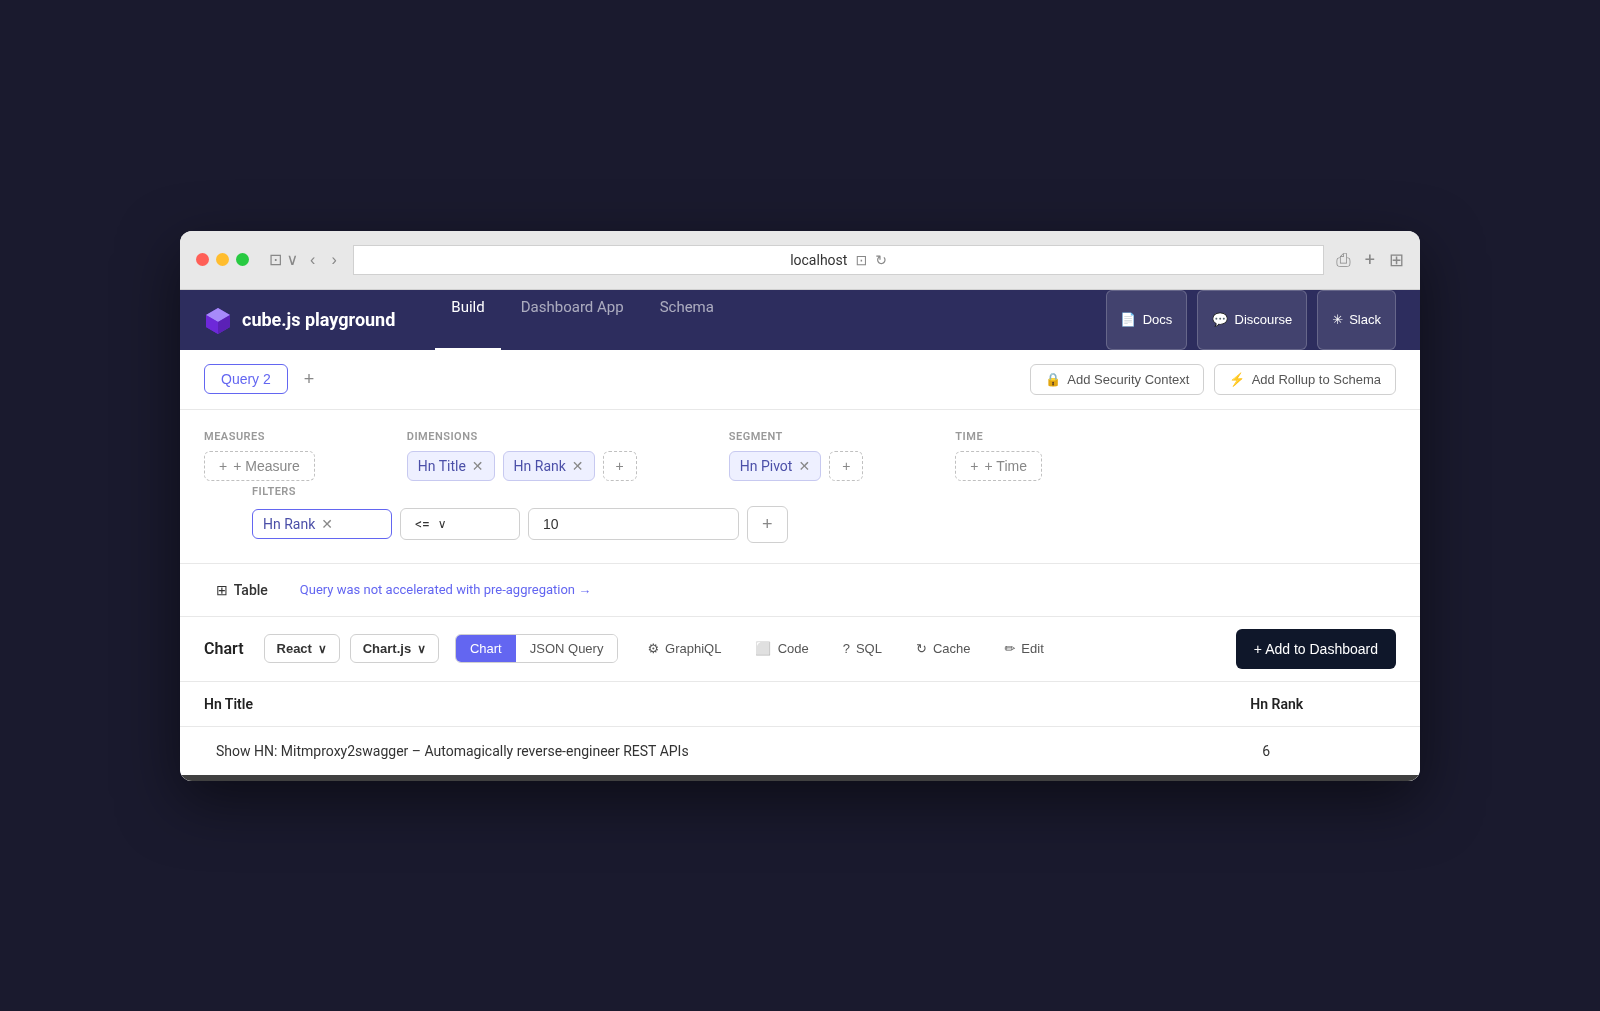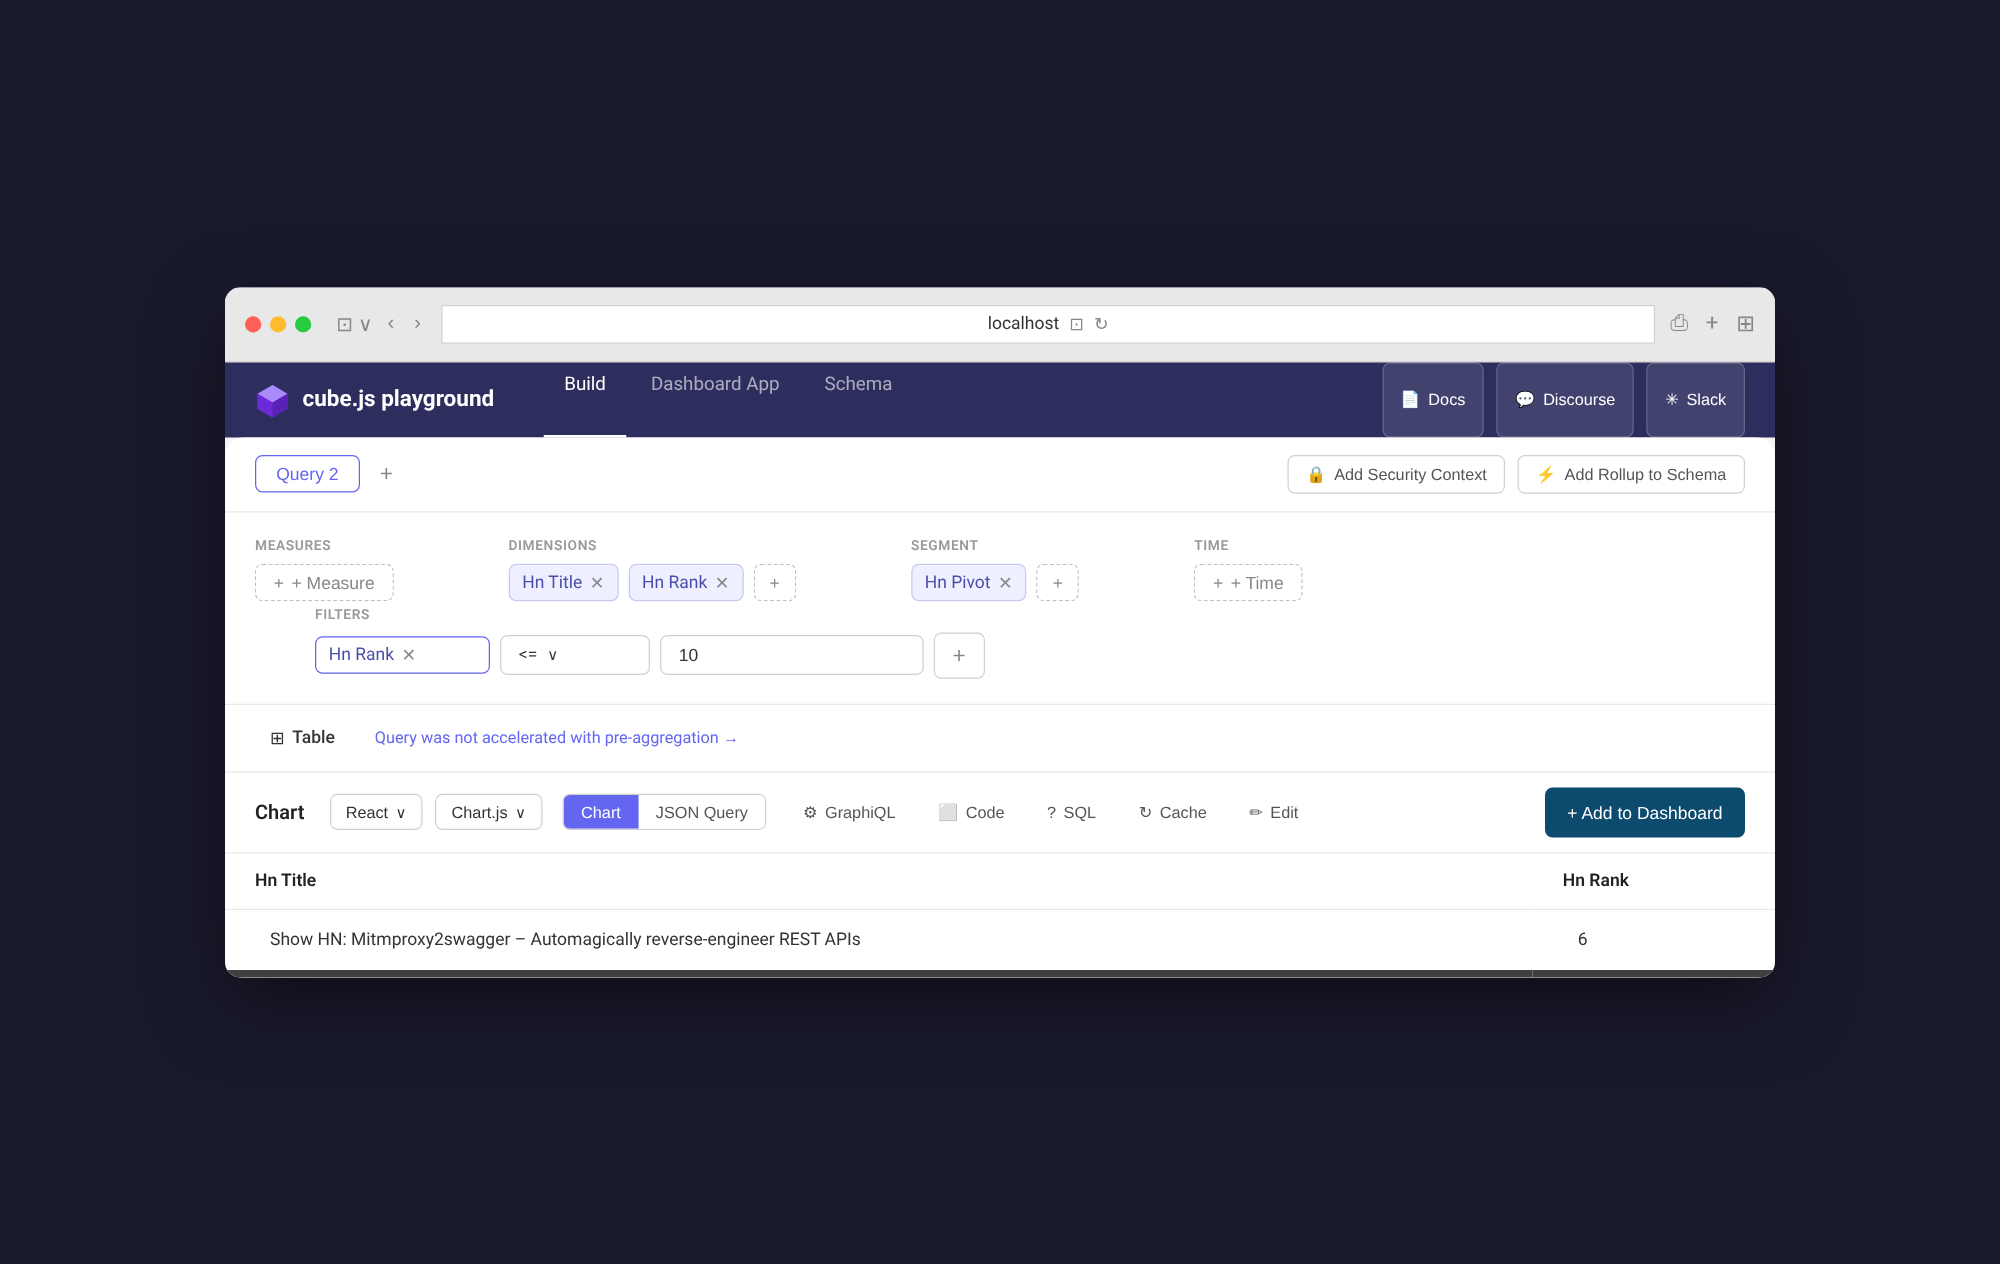--- a/index.html
+++ b/index.html
@@ -166,21 +166,20 @@
       cursor: pointer;
       display: flex;
       align-items: center;
       gap: 6px;
     }
 
     
     .main-content {
       background: white;
       padding: 0;
-      border-radius: 15px;
     }
 
     
     .query-bar {
       display: flex;
       align-items: center;
       justify-content: space-between;
       padding: 14px 24px;
       border-bottom: 1px solid #e8e8e8;
     }
@@ -463,20 +462,21 @@
       background: white;
       border: 1px solid #d0d0d0;
       border-radius: 6px;
       padding: 6px 12px;
       font-size: 13px;
       color: #333;
       cursor: pointer;
       display: flex;
       align-items: center;
       gap: 6px;
+      font-weight: bold;
     }
 
     .chart-view-tabs {
       display: flex;
       border: 1px solid #d0d0d0;
       border-radius: 6px;
       overflow: hidden;
       margin-left: 6px;
     }
 
@@ -509,21 +509,21 @@
       border: 1px solid transparent;
       border-radius: 4px;
       display: flex;
       align-items: center;
       gap: 6px;
     }
 
     .spacer { flex: 1; }
 
     .add-dashboard-btn {
-      background: #0c4a6e;
+      background: #0f172a;
       color: white;
       border: none;
       border-radius: 6px;
       padding: 12px 18px;
       font-size: 14px;
       cursor: pointer;
       display: flex;
       align-items: center;
       gap: 6px;
       font-weight: 500;

